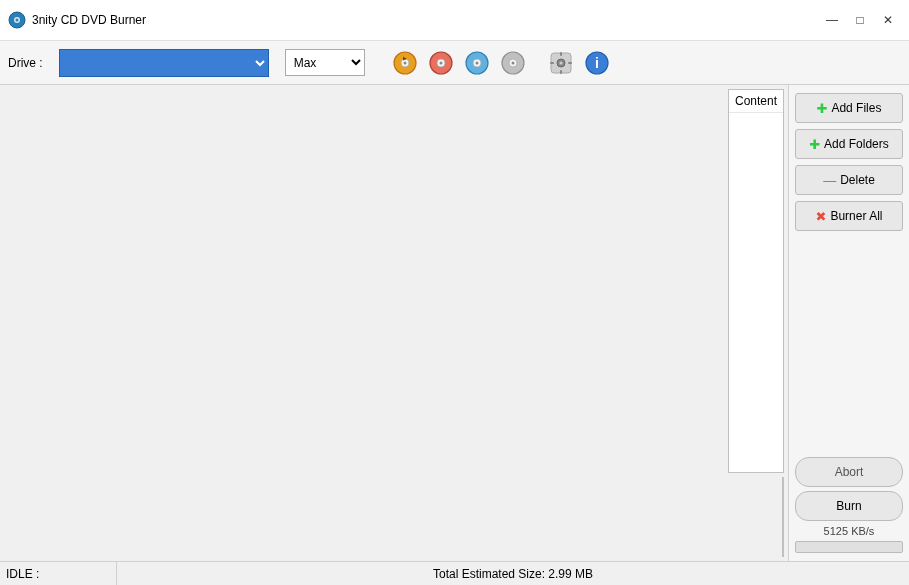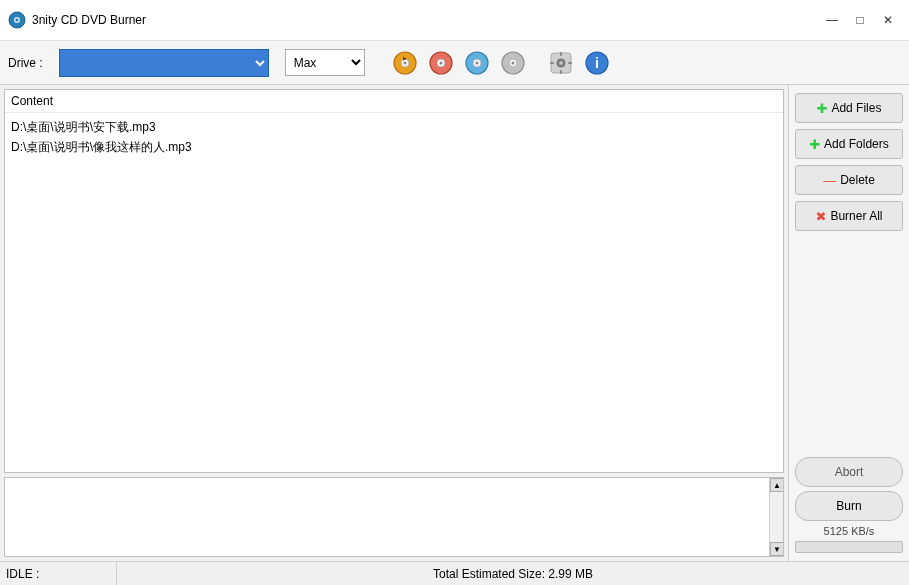--- a/index.html
+++ b/index.html
@@ -117,20 +117,21 @@
     }
 
     
     .left-panel {
       flex: 1;
       display: flex;
       flex-direction: column;
       border-right: 1px solid #d0d0d0;
       overflow: hidden;
       position: relative;
+      align-items: flex-end;
     }
 
     .content-area {
       flex: 1;
       background: #fff;
       border: 1px solid #c0c0c0;
       margin: 4px;
       overflow: auto;
       position: relative;
     }
@@ -411,24 +412,20 @@
     </button>
   </div>
 </div>
 
 <div class="main-area">
 
   <div class="left-panel">
 
     <div class="content-area">
       <div class="content-header">Content</div>
-      <div class="content-files">
-        <div class="content-file-item">D:\桌面\说明书\安下载.mp3</div>
-        <div class="content-file-item">D:\桌面\说明书\像我这样的人.mp3</div>
-      </div>
 
     </div>
 
     <div class="log-area">
       <div class="log-scrollbar">
         <div class="log-scroll-up">▲</div>
         <div class="log-scroll-down">▼</div>
       </div>
     </div>
   </div>

